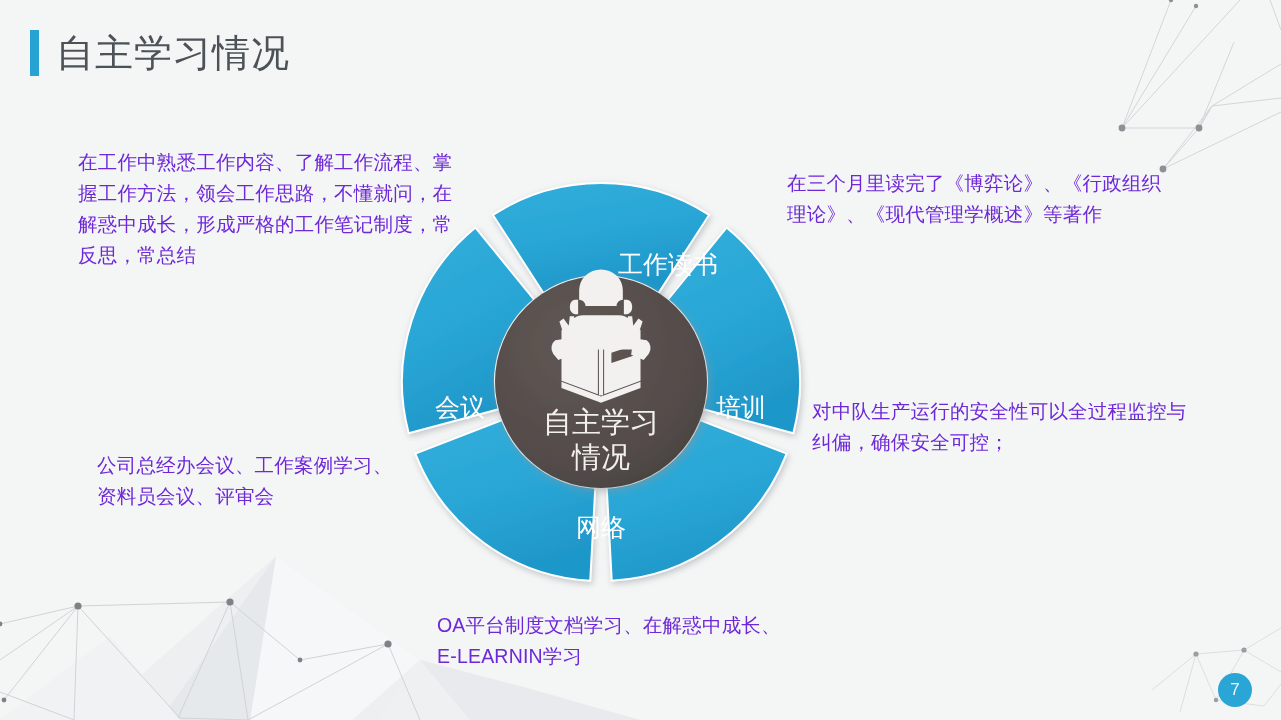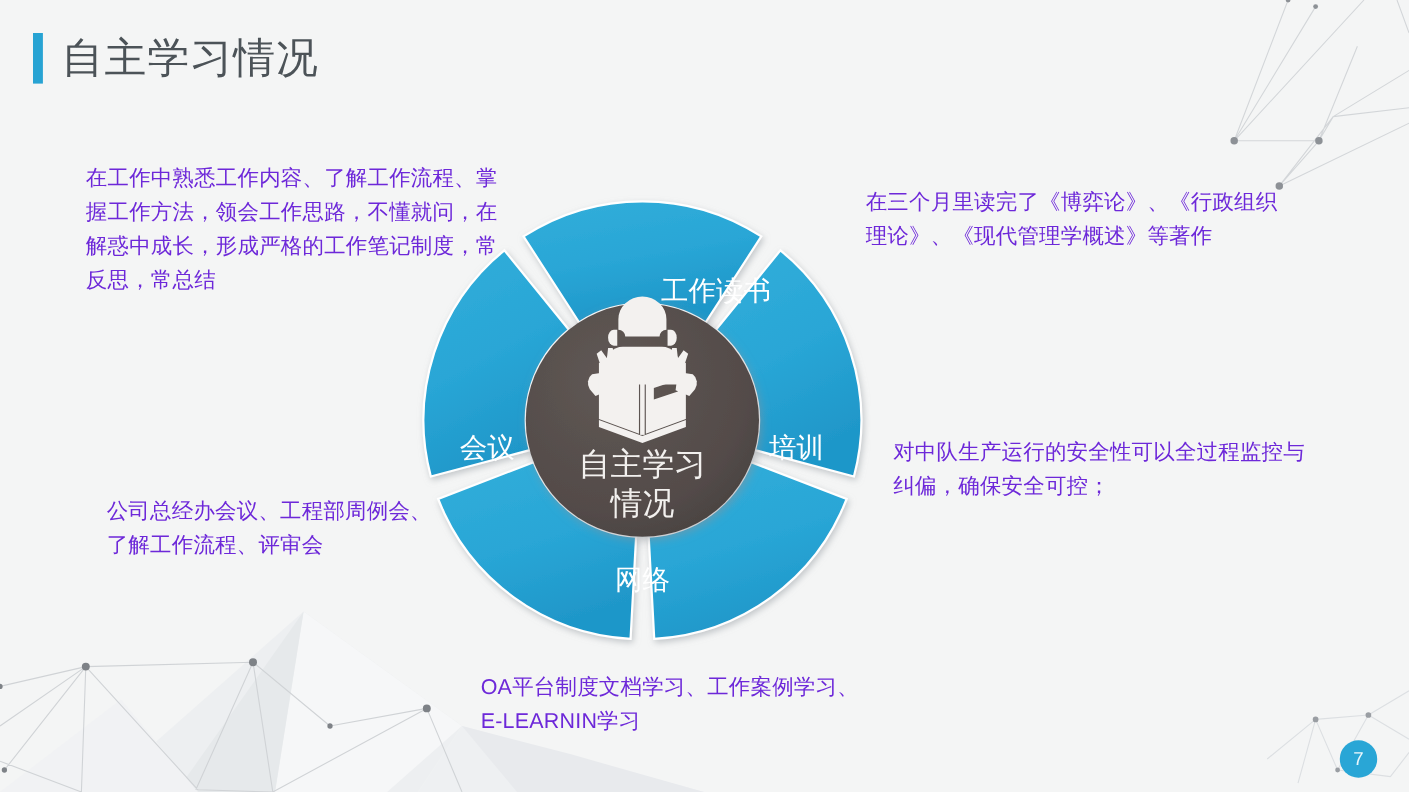--- a/index.html
+++ b/index.html
@@ -59,21 +59,21 @@
   }
   #callout-work      { left: 78px;  top: 147px; width: 382px; }
   #callout-reading   { left: 787px; top: 170px; width: 390px; font-family: Liberation Mono, monospace; }
   #callout-training  { left: 812px; top: 396px; width: 378px; }
   #callout-meeting   { left: 97px;  top: 450px; width: 300px; }
   #callout-network   { left: 437px; top: 610px; width: 352px; }
 
   
   #donut-wrap {
     position: absolute;
-    left: 376px;
+    left: 393px;
     top: 174px;
     width: 416px;
     height: 416px;
   }
   #donut-svg { display: block; }
   .seg-label {
     fill: #ffffff;
     font-family: "Liberation Sans", "DejaVu Sans", sans-serif;
     font-size: 25px;
     text-anchor: middle;
@@ -163,22 +163,22 @@
 </svg>
 
 <div id="title-block">
   <div id="title-accent"></div>
   <div id="title-text">自主学习情况</div>
 </div>
 
 <div class="callout" id="callout-work">在工作中熟悉工作内容、了解工作流程、掌握工作方法，领会工作思路，不懂就问，在解惑中成长，形成严格的工作笔记制度，常反思，常总结</div>
 <div class="callout" id="callout-reading">在三个月里读完了《博弈论》、《行政组织理论》、《现代管理学概述》等著作</div>
 <div class="callout" id="callout-training">对中队生产运行的安全性可以全过程监控与纠偏，确保安全可控；</div>
-<div class="callout" id="callout-meeting">公司总经办会议、工程部周例会、了解工作流程、评审会</div>
-<div class="callout" id="callout-network">OA平台制度文档学习、工作案例学习、E-LEARNIN学习</div>
+<div class="callout" id="callout-meeting">公司总经办会议、工作案例学习、资料员会议、评审会</div>
+<div class="callout" id="callout-network">OA平台制度文档学习、在解惑中成长、E-LEARNIN学习</div>
 
 <div id="donut-wrap">
   <svg id="donut-svg" width="416" height="416" viewBox="0 0 416 416" xmlns="http://www.w3.org/2000/svg">
     <defs>
       <linearGradient id="segGrad" x1="0" y1="0" x2="0.35" y2="1">
         <stop offset="0%" stop-color="#32aeda"></stop>
         <stop offset="55%" stop-color="#29a6d6"></stop>
         <stop offset="100%" stop-color="#1f97c9"></stop>
       </linearGradient>
       <radialGradient id="hubGrad" cx="0.38" cy="0.32" r="0.82">

